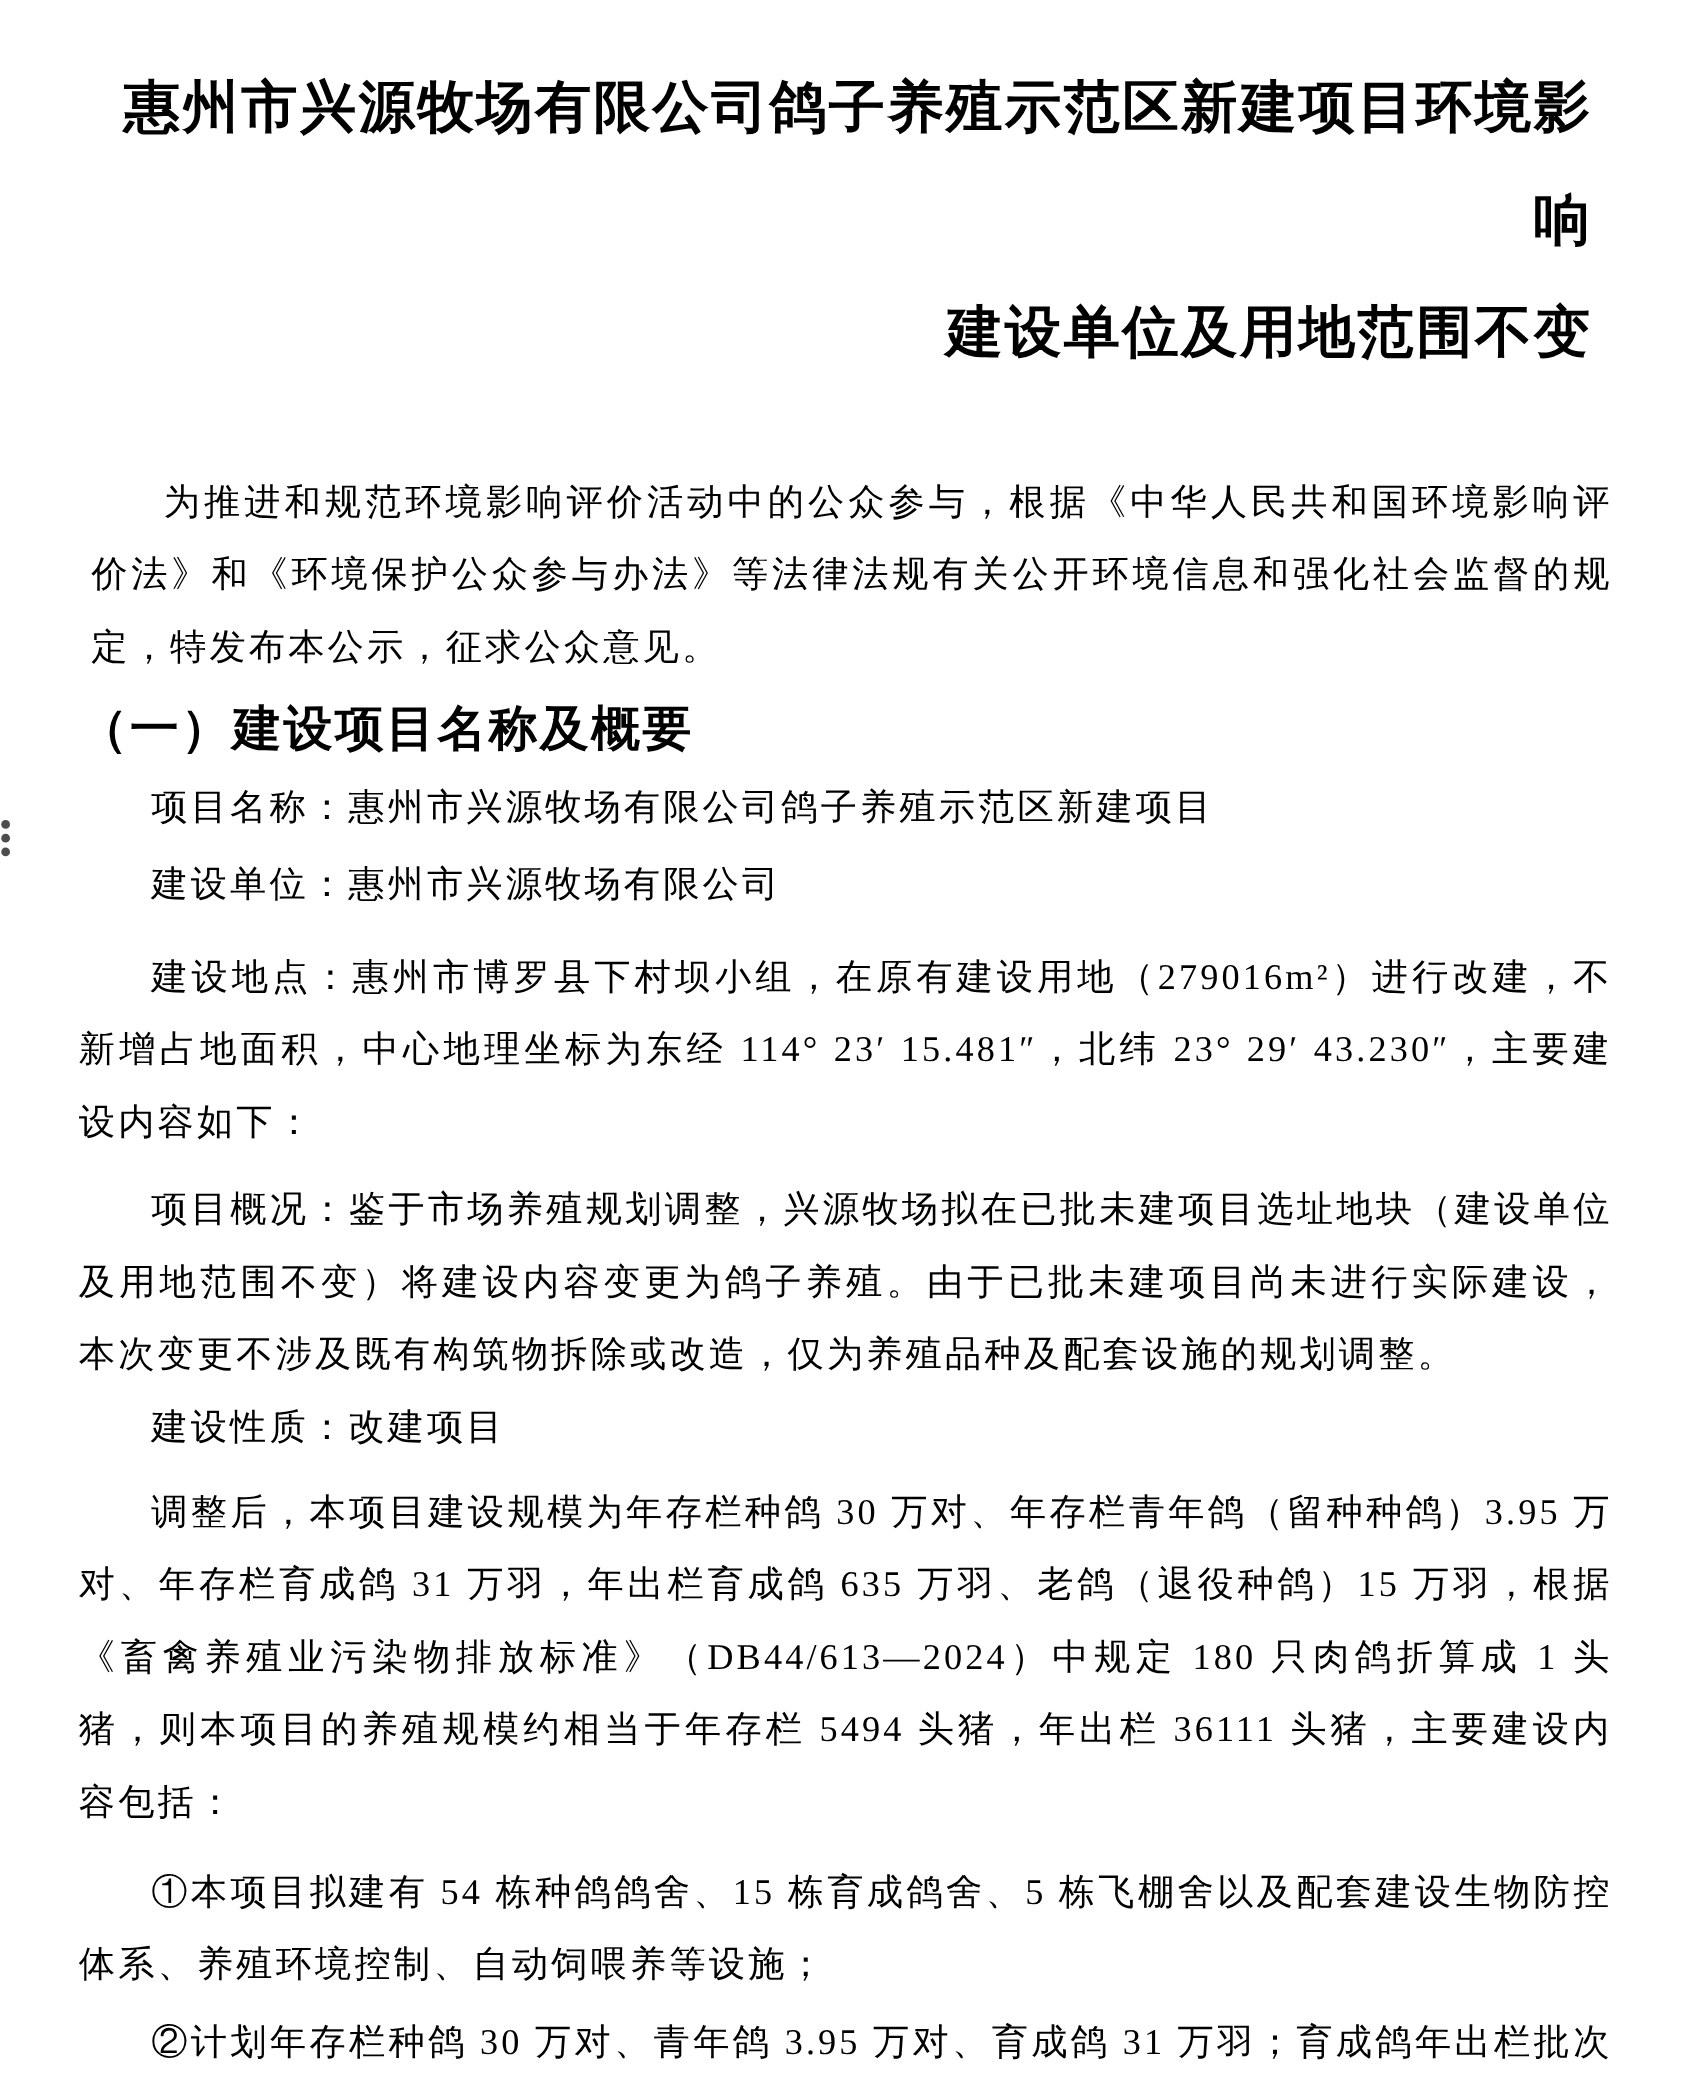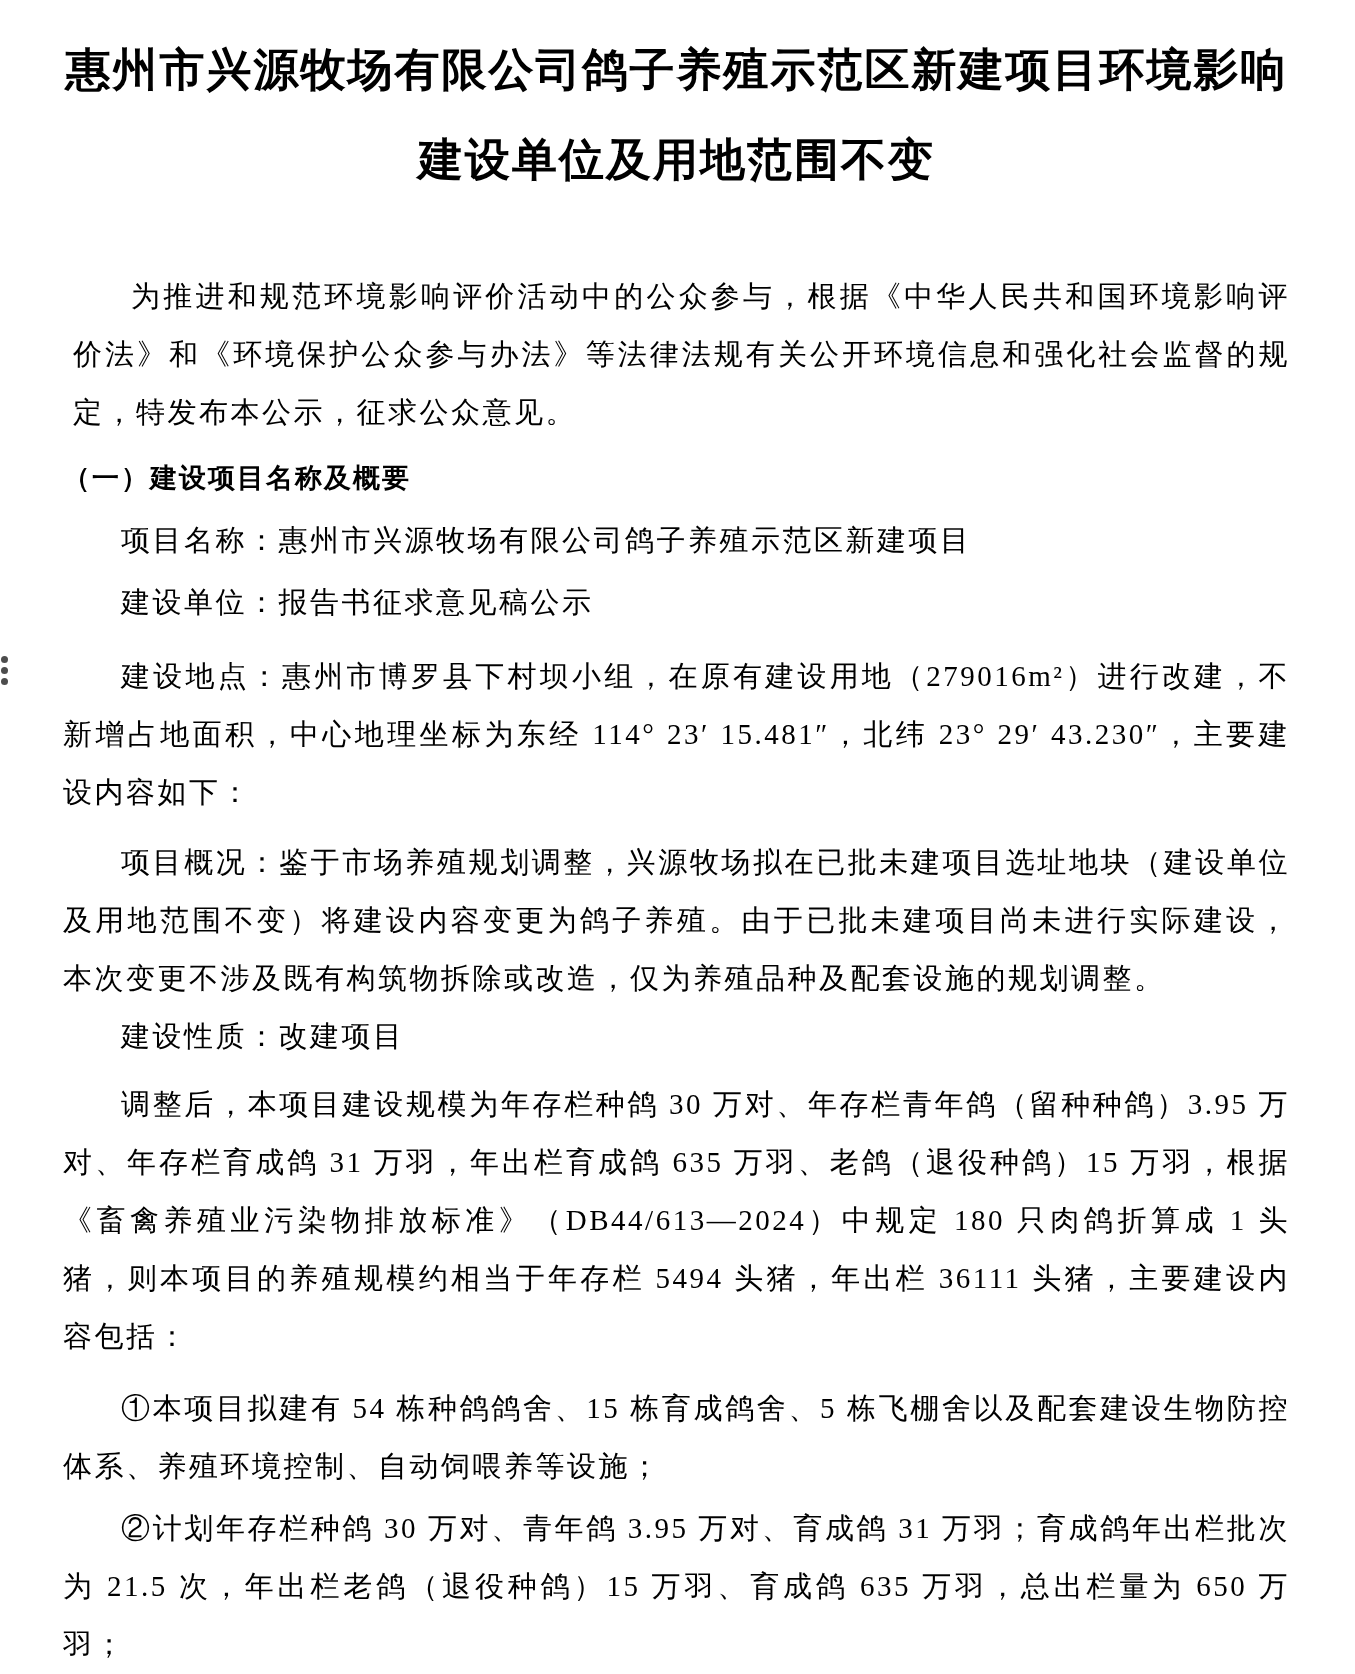--- a/index.html
+++ b/index.html
@@ -19,35 +19,35 @@
     box-sizing: border-box;
     width: 1355px;
     padding: 25px 65px 0 63px;
   }
   .doc-title {
     font-family: "Liberation Sans", "DejaVu Sans", sans-serif;
     font-weight: 700;
     font-size: 45px;
     line-height: 90px;
     letter-spacing: 2px;
-    text-align: center;
-    margin: 0;
+    text-align: right;
+    margin: 16px;
   }
   .para {
     font-size: 29px;
     line-height: 58px;
     letter-spacing: 2.5px;
     text-align: justify;
     text-indent: 2em;
     margin: 0;
   }
   .section-heading {
     font-family: Liberation Sans, sans-serif;
     font-weight: 700;
-    font-size: 27px;
+    font-size: 39px;
     line-height: 58px;
     letter-spacing: 2px;
     text-indent: 0;
     margin: 8px 0 0 0;
   }
   .mt-intro    { margin-top: 62px; margin-left: 10px; }
   .mt-name     { margin-top: 4px; }
   .mt-builder  { margin-top: 4px; }
   .mt-location { margin-top: 16px; }
   .mt-nature   { margin-top: 0; }
@@ -83,21 +83,21 @@
     <div>惠州市兴源牧场有限公司鸽子养殖示范区新建项目环境影响</div>
     <div>建设单位及用地范围不变</div>
   </h1>
 
   <p class="para mt-intro">为推进和规范环境影响评价活动中的公众参与，根据《中华人民共和国环境影响评价法》和《环境保护公众参与办法》等法律法规有关公开环境信息和强化社会监督的规定，特发布本公示，征求公众意见。</p>
 
   <p class="para section-heading">（一）建设项目名称及概要</p>
 
   <p class="para mt-name">项目名称：惠州市兴源牧场有限公司鸽子养殖示范区新建项目</p>
 
-  <p class="para mt-builder">建设单位：报告书征求意见稿公示</p>
+  <p class="para mt-builder">建设单位：惠州市兴源牧场有限公司</p>
 
   <p class="para mt-location">建设地点：惠州市博罗县下村坝小组，在原有建设用地（279016m²）进行改建，不新增占地面积，中心地理坐标为东经 114° 23′ 15.481″，北纬 23° 29′ 43.230″，主要建设内容如下：</p>
 
   <p class="para mt-overview">项目概况：鉴于市场养殖规划调整，兴源牧场拟在已批未建项目选址地块（建设单位及用地范围不变）将建设内容变更为鸽子养殖。由于已批未建项目尚未进行实际建设，本次变更不涉及既有构筑物拆除或改造，仅为养殖品种及配套设施的规划调整。</p>
 
   <p class="para mt-nature">建设性质：改建项目</p>
 
   <p class="para mt-scale">调整后，本项目建设规模为年存栏种鸽 30 万对、年存栏青年鸽（留种种鸽）3.95 万对、年存栏育成鸽 31 万羽，年出栏育成鸽 635 万羽、老鸽（退役种鸽）15 万羽，根据《畜禽养殖业污染物排放标准》（DB44/613—2024）中规定 180 只肉鸽折算成 1 头猪，则本项目的养殖规模约相当于年存栏 5494 头猪，年出栏 36111 头猪，主要建设内容包括：</p>
 
   <p class="para mt-item1">①本项目拟建有 54 栋种鸽鸽舍、15 栋育成鸽舍、5 栋飞棚舍以及配套建设生物防控体系、养殖环境控制、自动饲喂养等设施；</p>

